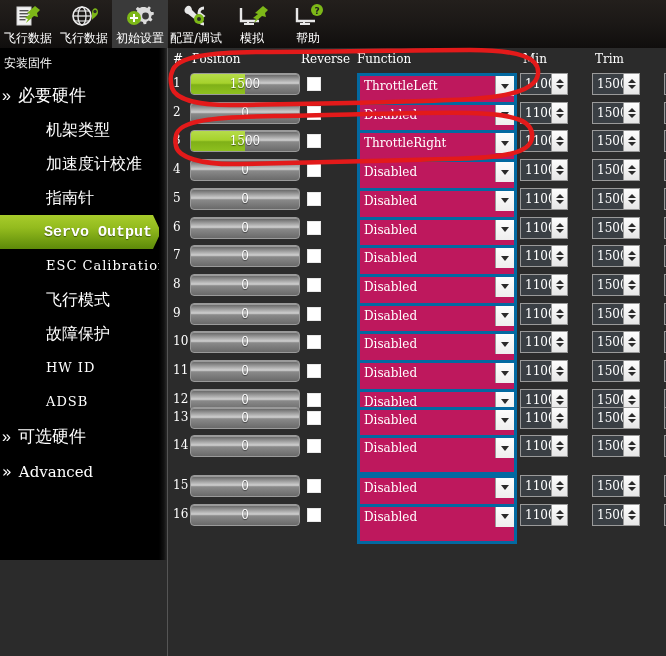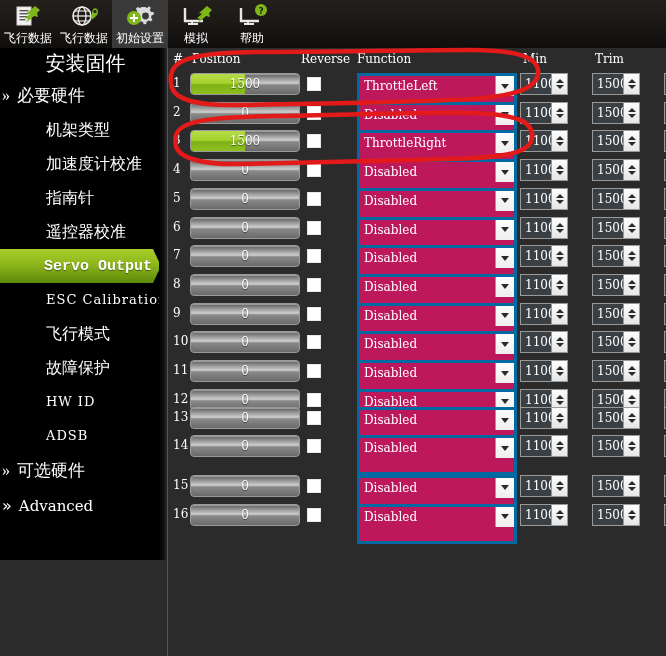--- a/index.html
+++ b/index.html
@@ -33,27 +33,27 @@
   
   #sidebar{
     position:absolute;left:0;top:48px;width:167px;height:512px;
     background:#000000;overflow:hidden;
   }
   #sidebar:after{
     content:"";position:absolute;right:0;top:0;width:8px;height:100%;
     background:linear-gradient(to right,#000 0%,#111 60%,#2a2a2a 100%);
   }
   .sb-head{
-    color:#ffffff;font-size:20px;line-height:16px;
+    color:#ffffff;font-size:12px;line-height:16px;
     font-family:"DejaVu Sans", sans-serif;
-    padding:7px 0 7px 4px;white-space:nowrap;cursor:pointer;text-align:center;
+    padding:7px 0 7px 4px;white-space:nowrap;cursor:pointer;
   }
   .sb-group{
     color:#ffffff;font-size:17px;line-height:17px;
-    font-family:Liberation Serif, serif;
+    font-family:Liberation Sans, sans-serif;
     padding:9px 0 9px 2px;white-space:nowrap;cursor:pointer;
   }
   .sb-group .chev{letter-spacing:0px;margin-right:7px;font-size:16px;}
   .sb-sub{
     color:#ffffff;font-size:16px;line-height:16px;
     font-family:"DejaVu Sans", sans-serif;
     padding:9px 0 9px 46px;white-space:nowrap;cursor:pointer;
   }
   .sb-sub.mono{font-family:"DejaVu Serif", serif;font-size:13px;letter-spacing:1px;}
   .sb-sel{
@@ -200,20 +200,29 @@
       <svg class="tb-ico" viewBox="0 0 34 26">
         <path d="M22 4 l2.3 .9 1.6-1.7 1.9 1.6 -1 2.2 1.4 1.9 2.4 .2 .3 2.5 -2.3 .9 -.6 2.3 1.5 1.8 -1.6 1.9 -2.2-1 -2.1 1.2 -.4 2.4 -2.5 .2 -.8-2.3 -2.3-.7 -1.8 1.5 -1.9-1.7 1-2.2 -1.1-2.1 -2.4-.4 -.1-2.5 2.3-.8 .7-2.3 -1.5-1.8 1.7-1.9 2.2 1 2.1-1.2 z" fill="#dcdcdc"></path>
         <circle cx="22.5" cy="13" r="3.4" fill="#3a3a3a"></circle>
         <circle cx="11" cy="15" r="7" fill="#7db818"></circle>
         <rect x="10" y="11" width="2" height="8" fill="#fff"></rect>
         <rect x="7" y="14" width="8" height="2" fill="#fff"></rect>
       </svg>
       <span class="tb-lbl">初始设置</span>
     </div>
 
+    <div class="tb-item">
+      <svg class="tb-ico" viewBox="0 0 34 26">
+        <path d="M7 4 C4 7 6 11 9 11 L18 18 C20 20 23 18 21 15 L13 7 C13 4 10 1 7 4 Z" fill="#e8e8e8"></path>
+        <path d="M25 5 C22 5 20 7 20 10 L24 13 L20 16 C20 19 22 21 25 21" fill="none" stroke="#e8e8e8" stroke-width="3"></path>
+        <circle cx="20" cy="16" r="5" fill="#7db818"></circle>
+        <circle cx="20" cy="16" r="2" fill="#2b2b2b"></circle>
+      </svg>
+      <span class="tb-lbl">配置/调试</span>
+    </div>
 
     <div class="tb-item">
       <svg class="tb-ico" viewBox="0 0 34 26">
         <path d="M6 5 L6 18 L24 18" fill="none" stroke="#e8e8e8" stroke-width="2.4"></path>
         <path d="M13 18 L13 21 M9 21 L19 21" stroke="#e8e8e8" stroke-width="2"></path>
         <path d="M28 3 L20 10 L23 11 L18 15 L21 16 L19 20 L27 13 L31 14 L30 10 L33 7 Z" fill="#7db818"></path>
       </svg>
       <span class="tb-lbl">模拟</span>
     </div>
 
@@ -240,23 +249,20 @@
     </div>
 
     <div class="sb-sub">
       <span>机架类型</span>
     </div>
     <div class="sb-sub">
       <span>加速度计校准</span>
     </div>
     <div class="sb-sub">
       <span>指南针</span>
-    </div>
-    <div class="sb-sub">
-      <span>遥控器校准</span>
     </div>
 
     <div class="sb-sel">
       <span class="txt">Servo Output</span>
       <svg class="notch" viewBox="0 0 14 34" preserveAspectRatio="none">
         <polygon points="14,0 14,34 0,34 8,17 0,0" fill="#000000"></polygon>
       </svg>
     </div>
 
     <div class="sb-sub mono">

